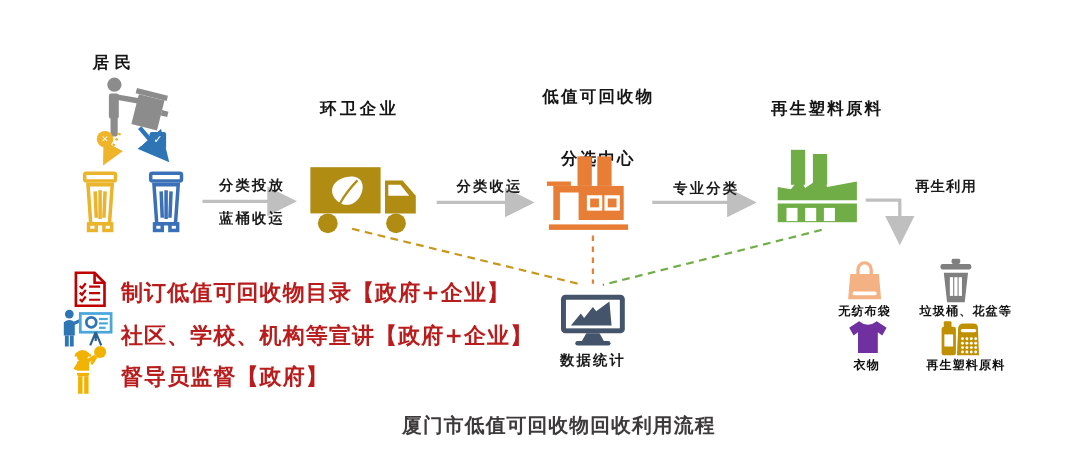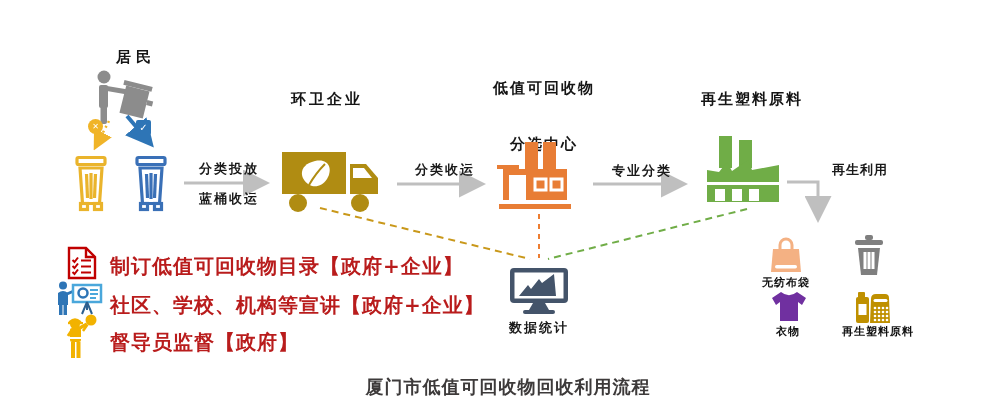--- a/index.html
+++ b/index.html
@@ -46,21 +46,21 @@
     <path d="M397 184 H480" stroke="#BFBFBF" stroke-width="3" fill="none" marker-end="url(#m-gray)"></path>
     <path d="M593 184 H682" stroke="#BFBFBF" stroke-width="3" fill="none" marker-end="url(#m-gray)"></path>
     <path d="M787 182 H818 V217" stroke="#BFBFBF" stroke-width="3" fill="none" marker-end="url(#m-gray)"></path>
     <path d="M109 121 L96 146" stroke="#F0B428" stroke-width="2.5" stroke-dasharray="2 3.5" fill="none" marker-end="url(#m-gold)"></path>
     <path d="M127 116 L150 143" stroke="#2E75B6" stroke-width="4" fill="none" marker-end="url(#m-blue)"></path>
     <path d="M320 208 L530 259" stroke="#C9981A" stroke-width="2" stroke-dasharray="7 5" fill="none"></path>
     <path d="M539 214 V258" stroke="#ED7D31" stroke-width="2" stroke-dasharray="5 5" fill="none"></path>
     <path d="M747 209 L548 259" stroke="#70AD47" stroke-width="2" stroke-dasharray="7 5" fill="none"></path>
   </svg>
 
-  <div class="abs node-label" style="left:116px; top:48px; letter-spacing:5px;">居民</div>
+  <div class="abs node-label" style="left:84px; top:48px; letter-spacing:5px;">居民</div>
 
   <svg class="abs" style="left:86px; top:70px;" width="78" height="60" viewBox="0 0 78 60">
     <g fill="#8C8C8C">
       <circle cx="18" cy="7" r="6.5"></circle>
       <rect x="13" y="15" width="9" height="23" rx="2"></rect>
       <rect x="14.5" y="36" width="6.5" height="18" rx="2"></rect>
       <polygon points="21,16 45,20 44,25 21,21"></polygon>
       <g transform="rotate(14 48 34)">
         <rect x="36" y="18" width="24" height="28"></rect>
         <rect x="33" y="13" width="29" height="5"></rect>
@@ -216,20 +216,21 @@
   <svg class="abs" style="left:853px; top:235px;" width="32" height="40" viewBox="0 0 32 40">
     <g fill="#7F7F7F">
       <rect x="12" y="0" width="8" height="5" rx="2"></rect>
       <rect x="2" y="5" width="28" height="5" rx="2"></rect>
       <path d="M5 13 L8 40 H24 L27 13 Z"></path>
     </g>
     <rect x="10.5" y="17" width="3" height="17" fill="#ffffff"></rect>
     <rect x="14.5" y="17" width="3" height="17" fill="#ffffff"></rect>
     <rect x="18.5" y="17" width="3" height="17" fill="#ffffff"></rect>
   </svg>
+  <div class="abs product-label ctr" style="left:824px; top:275px; width:108px;">垃圾桶、花盆等</div>
 
   <svg class="abs" style="left:771px; top:291px;" width="36" height="31" viewBox="0 0 36 31">
     <path d="M10 1 L1 7 L5 14 L9 11 V30 H27 V11 L31 14 L35 7 L26 1 Q18 7.5 10 1 Z" fill="#7030A0"></path>
   </svg>
   <div class="abs product-label ctr" style="left:760px; top:324px; width:56px;">衣物</div>
 
   <svg class="abs" style="left:854px; top:287px;" width="38" height="37" viewBox="0 0 38 37">
     <g fill="#BF9000">
       <rect x="4" y="5" width="7" height="6" rx="1"></rect>
       <rect x="2" y="10" width="13" height="26" rx="2"></rect>

